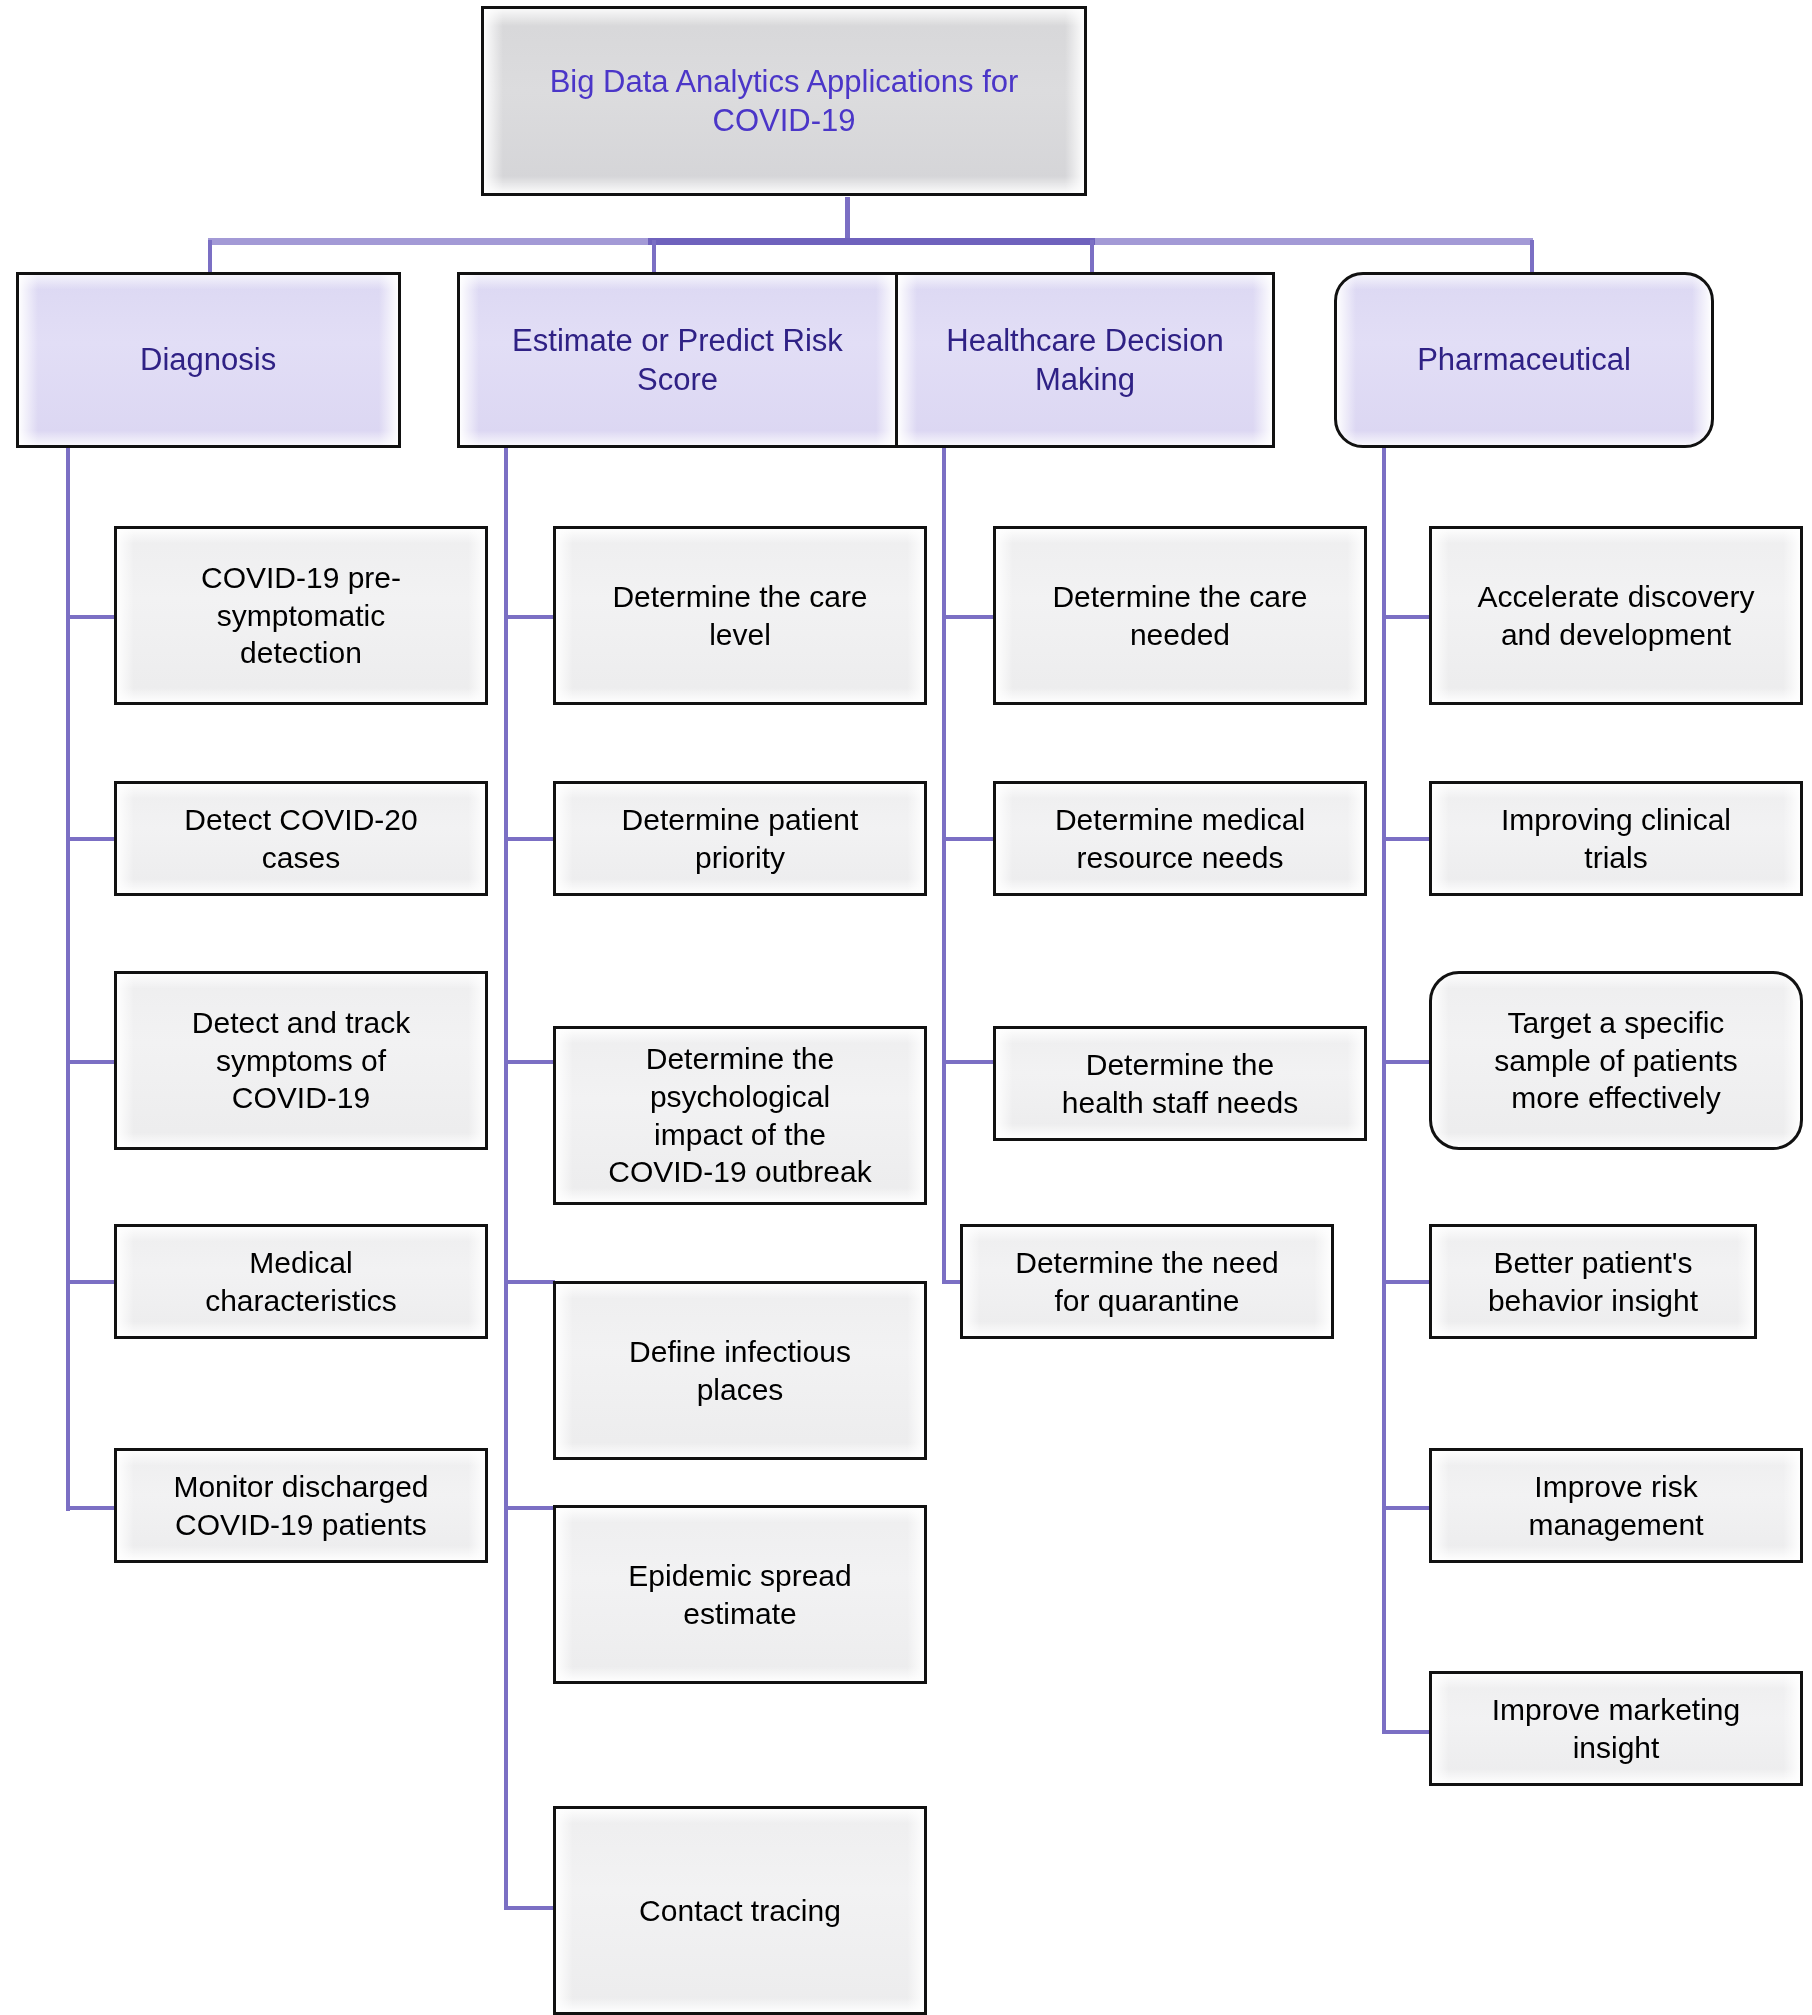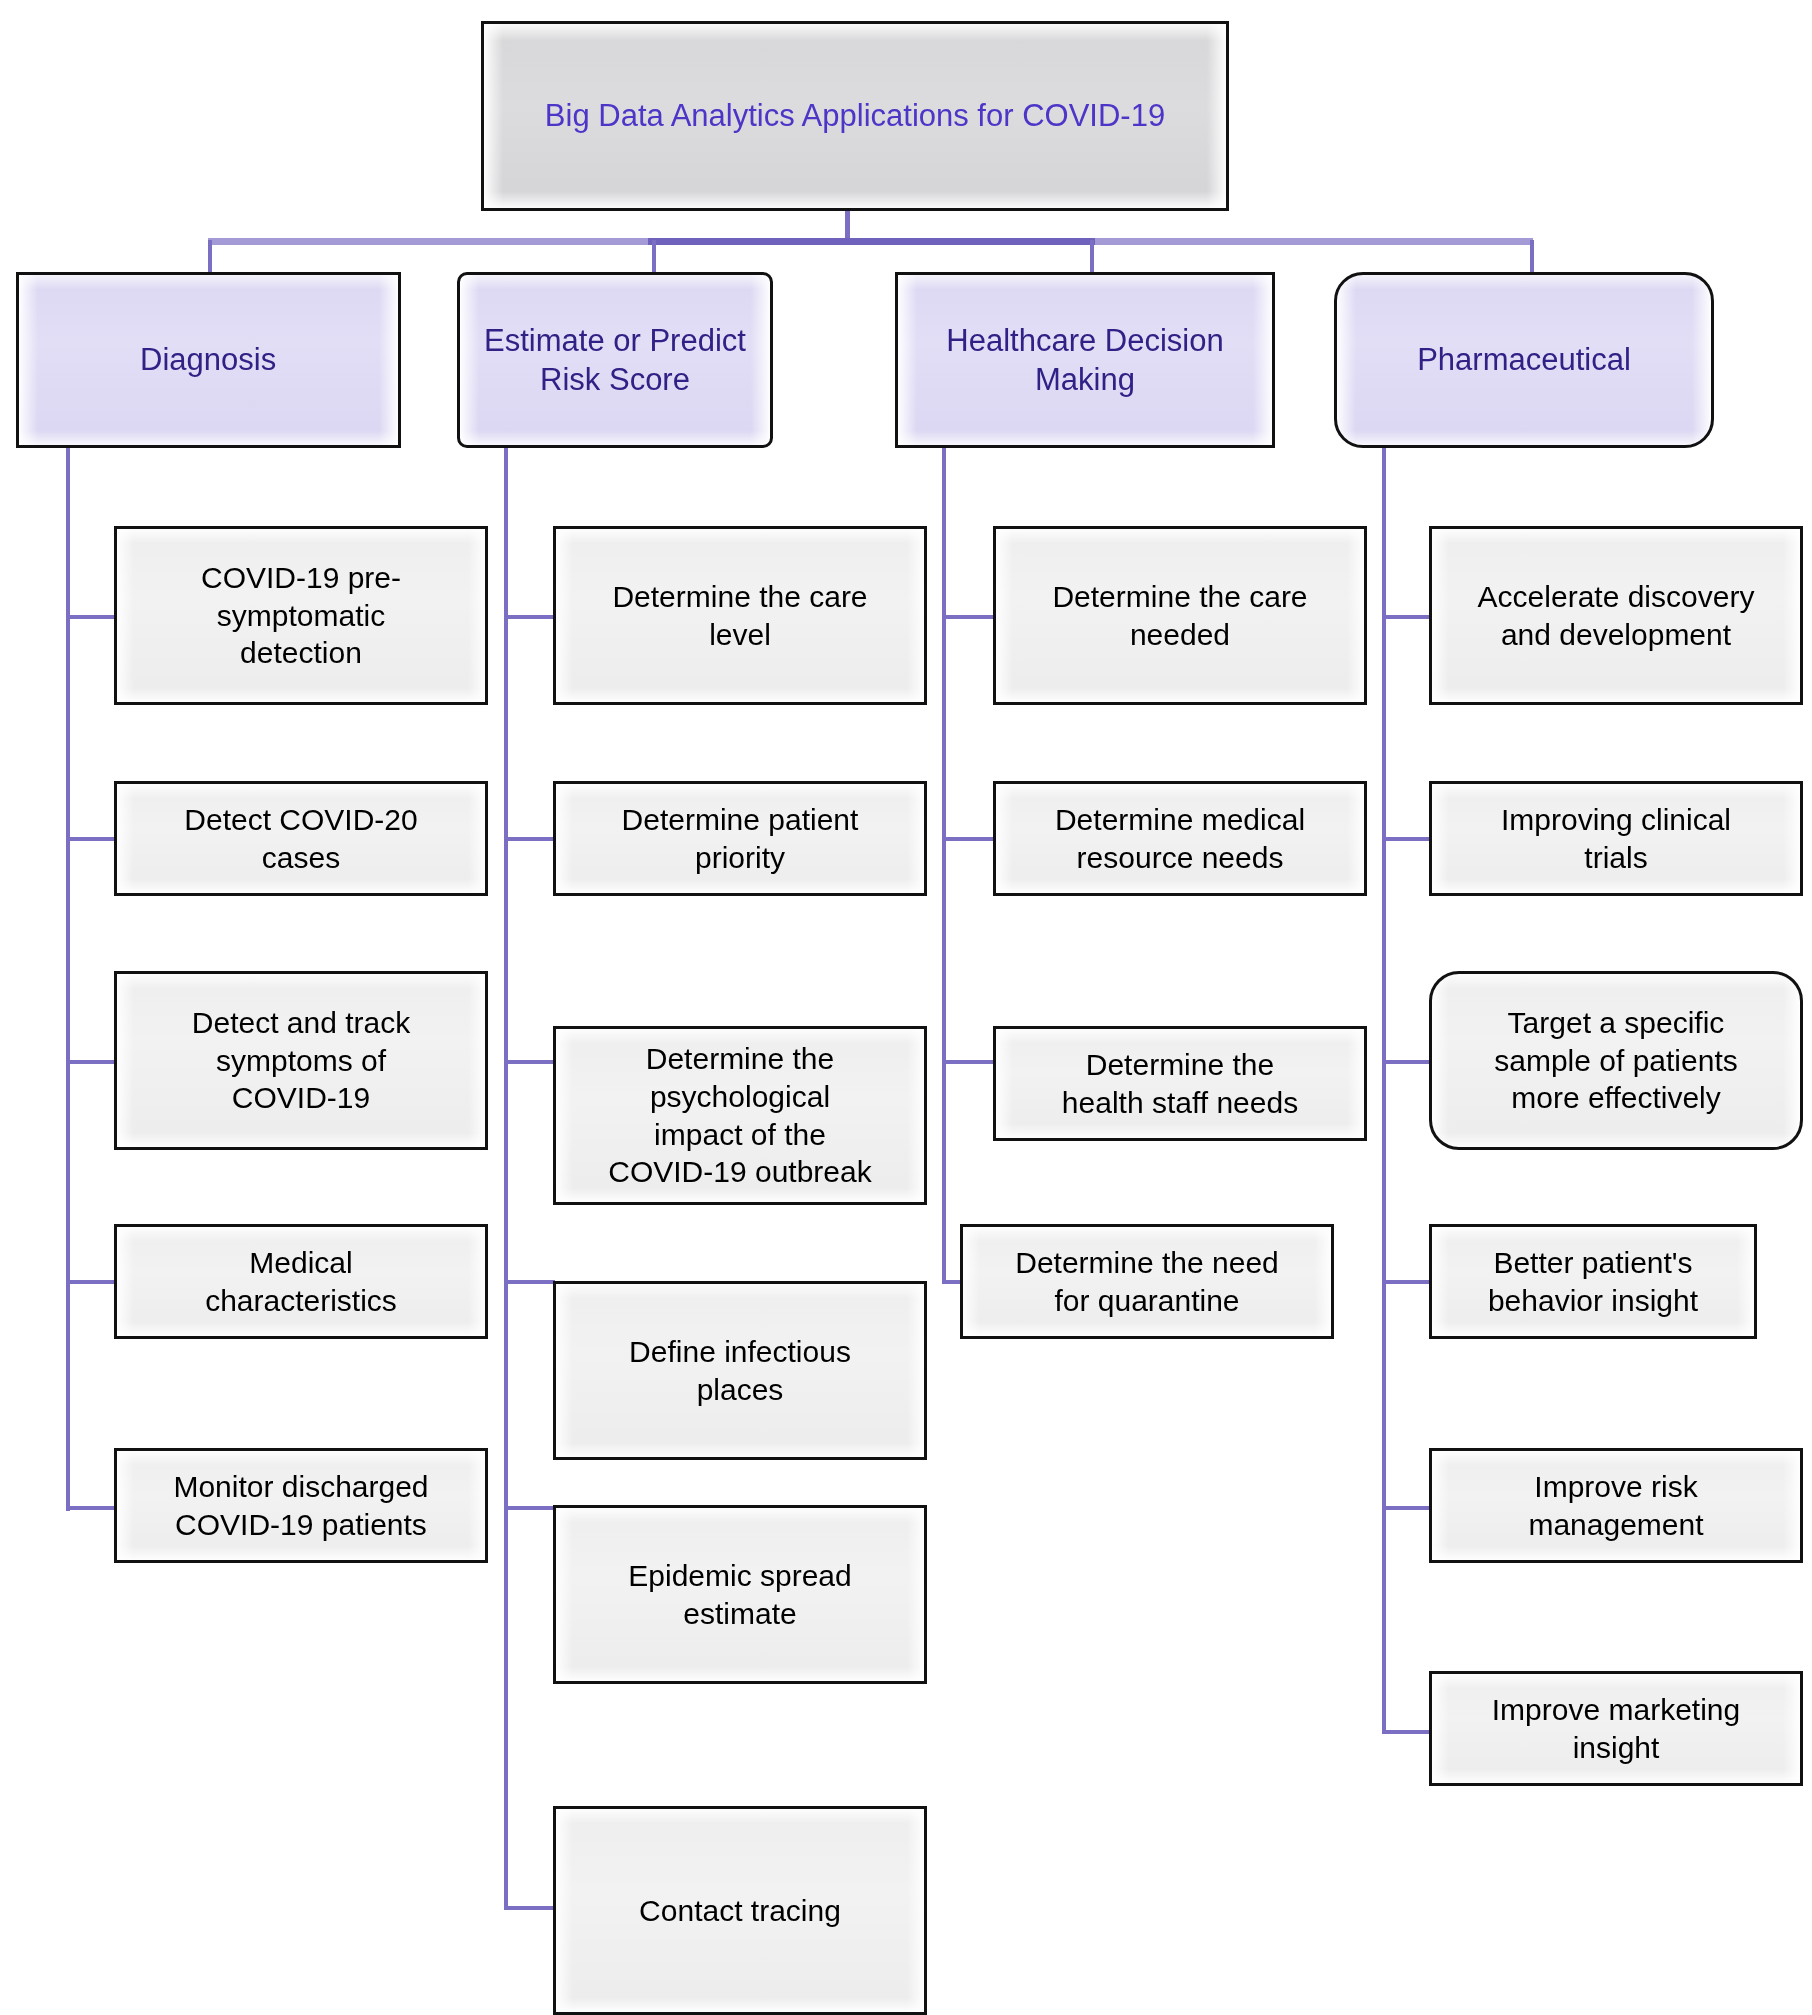--- a/index.html
+++ b/index.html
@@ -112,29 +112,29 @@
   <div class="conn h" style="left:942px;top:1280px;width:51px;"></div>
 
   <div class="conn v" style="left:1382px;top:447px;height:1287px;"></div>
   <div class="conn h" style="left:1382px;top:615px;width:51px;"></div>
   <div class="conn h" style="left:1382px;top:837px;width:51px;"></div>
   <div class="conn h" style="left:1382px;top:1060px;width:51px;"></div>
   <div class="conn h" style="left:1382px;top:1280px;width:51px;"></div>
   <div class="conn h" style="left:1382px;top:1506px;width:51px;"></div>
   <div class="conn h" style="left:1382px;top:1730px;width:51px;"></div>
 
-  <div class="node root" style="left:481px;top:21px;width:748px;height:190px;">
+  <div class="node root" style="left:481px;top:6px;width:606px;height:190px;">
     <span class="lbl">Big Data Analytics Applications for COVID-19</span>
   </div>
 
   <div class="node cat" style="left:15.6px;top:272px;width:385px;height:176px;">
     <span class="lbl">Diagnosis</span>
   </div>
 
-  <div class="node cat" style="left:457px;top:272px;width:316px;height:176px;border-radius:10px;">
+  <div class="node cat" style="left:457px;top:272px;width:441px;height:176px;">
     <span class="lbl">Estimate or Predict Risk Score</span>
   </div>
 
   <div class="node cat" style="left:895px;top:272px;width:380px;height:176px;">
     <span class="lbl">Healthcare Decision Making</span>
   </div>
 
   <div class="node cat" style="left:1334px;top:272px;width:380px;height:176px;border-radius:29px;">
     <span class="lbl">Pharmaceutical</span>
   </div>

